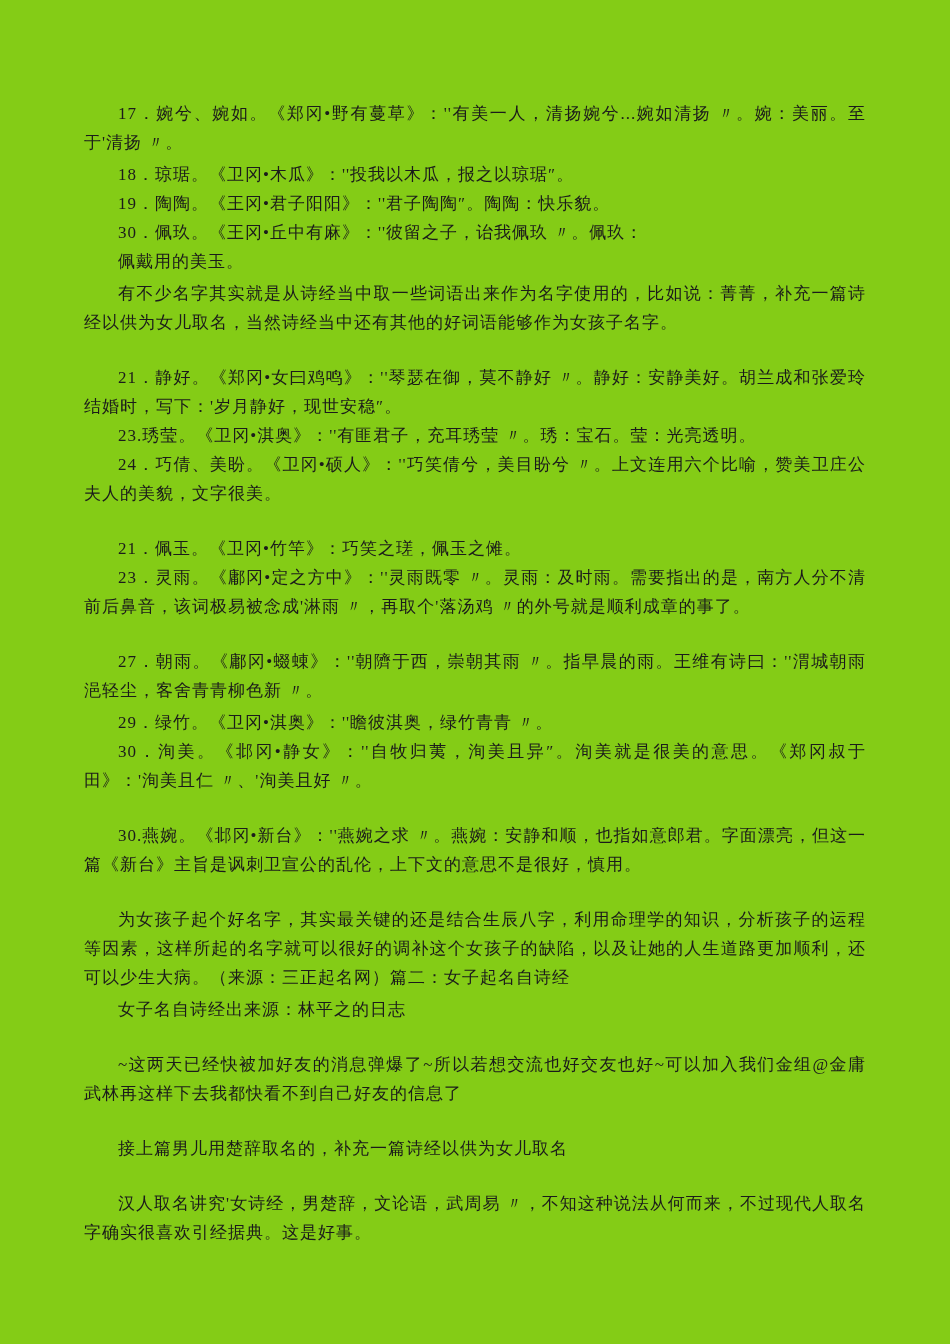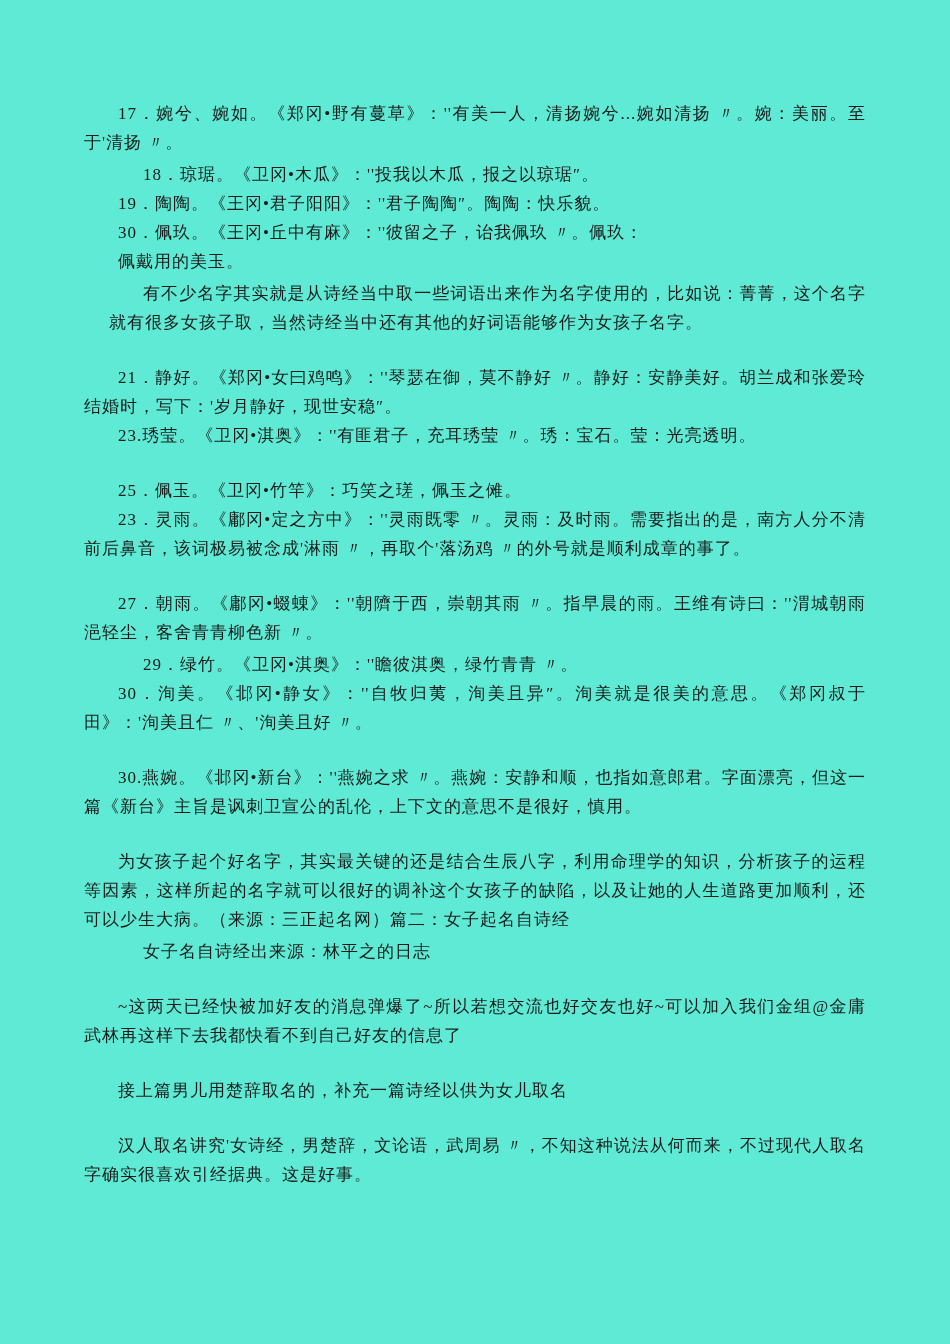--- a/index.html
+++ b/index.html
@@ -5,53 +5,54 @@
   html, body {
     margin: 0;
     padding: 0;
     background: #ffffff;
   }
   .page {
     position: relative;
     width: 950px;
     height: 1344px;
     box-sizing: border-box;
-    background: #5eead4;
+    background: #84cc16;
     padding: 99px 84px 0 84px;
     overflow: hidden;
     font-family: "Liberation Serif", "DejaVu Serif", serif;
   }
   .para {
     margin: 0;
     font-size: 17px;
     line-height: 29px;
     letter-spacing: 1px;
     color: #1b1b1b;
     text-align: justify;
     text-indent: 2em;
     word-break: break-all;
   }
   
-  .sps { margin-top: 3px; margin-left: 25px; }
+  .sps { margin-top: 3px; }
   
   .sp  { margin-top: 26px; }
 </style>
 </head>
 <body>
 
 <div class="page">
   <p class="para">17．婉兮、婉如。《郑冈•野有蔓草》：''有美一人，清扬婉兮...婉如清扬 〃。婉：美丽。至于'清扬 〃。</p>
   <p class="para sps">18．琼琚。《卫冈•木瓜》：''投我以木瓜，报之以琼琚″。</p>
   <p class="para">19．陶陶。《王冈•君子阳阳》：''君子陶陶″。陶陶：快乐貌。</p>
   <p class="para">30．佩玖。《王冈•丘中有麻》：''彼留之子，诒我佩玖 〃。佩玖：</p>
   <p class="para">佩戴用的美玉。</p>
-  <p class="para sps">有不少名字其实就是从诗经当中取一些词语出来作为名字使用的，比如说：菁菁，这个名字就有很多女孩子取，当然诗经当中还有其他的好词语能够作为女孩子名字。</p>
+  <p class="para sps">有不少名字其实就是从诗经当中取一些词语出来作为名字使用的，比如说：菁菁，补充一篇诗经以供为女儿取名，当然诗经当中还有其他的好词语能够作为女孩子名字。</p>
   <p class="para sp">21．静好。《郑冈•女曰鸡鸣》：''琴瑟在御，莫不静好 〃。静好：安静美好。胡兰成和张爱玲结婚时，写下：'岁月静好，现世安稳″。</p>
   <p class="para">23.琇莹。《卫冈•淇奥》：''有匪君子，充耳琇莹 〃。琇：宝石。莹：光亮透明。</p>
-  <p class="para sp">25．佩玉。《卫冈•竹竿》：巧笑之瑳，佩玉之傩。</p>
+  <p class="para">24．巧倩、美盼。《卫冈•硕人》：''巧笑倩兮，美目盼兮 〃。上文连用六个比喻，赞美卫庄公夫人的美貌，文字很美。</p>
+  <p class="para sp">21．佩玉。《卫冈•竹竿》：巧笑之瑳，佩玉之傩。</p>
   <p class="para">23．灵雨。《鄘冈•定之方中》：''灵雨既零 〃。灵雨：及时雨。需要指出的是，南方人分不清前后鼻音，该词极易被念成'淋雨 〃，再取个'落汤鸡 〃的外号就是顺利成章的事了。</p>
   <p class="para sp">27．朝雨。《鄘冈•蝃蝀》：''朝隮于西，崇朝其雨 〃。指早晨的雨。王维有诗曰：''渭城朝雨浥轻尘，客舍青青柳色新 〃。</p>
   <p class="para sps">29．绿竹。《卫冈•淇奥》：''瞻彼淇奥，绿竹青青 〃。</p>
   <p class="para">30．洵美。《邶冈•静女》：''自牧归荑，洵美且异″。洵美就是很美的意思。《郑冈叔于田》：'洵美且仁 〃、'洵美且好 〃。</p>
   <p class="para sp">30.燕婉。《邶冈•新台》：''燕婉之求 〃。燕婉：安静和顺，也指如意郎君。字面漂亮，但这一篇《新台》主旨是讽刺卫宣公的乱伦，上下文的意思不是很好，慎用。</p>
   <p class="para sp">为女孩子起个好名字，其实最关键的还是结合生辰八字，利用命理学的知识，分析孩子的运程等因素，这样所起的名字就可以很好的调补这个女孩子的缺陷，以及让她的人生道路更加顺利，还可以少生大病。（来源：三正起名网）篇二：女子起名自诗经</p>
   <p class="para sps">女子名自诗经出来源：林平之的日志</p>
   <p class="para sp">~这两天已经快被加好友的消息弹爆了~所以若想交流也好交友也好~可以加入我们金组@金庸武林再这样下去我都快看不到自己好友的信息了</p>
   <p class="para sp">接上篇男儿用楚辞取名的，补充一篇诗经以供为女儿取名</p>
   <p class="para sp">汉人取名讲究'女诗经，男楚辞，文论语，武周易 〃，不知这种说法从何而来，不过现代人取名字确实很喜欢引经据典。这是好事。</p>

